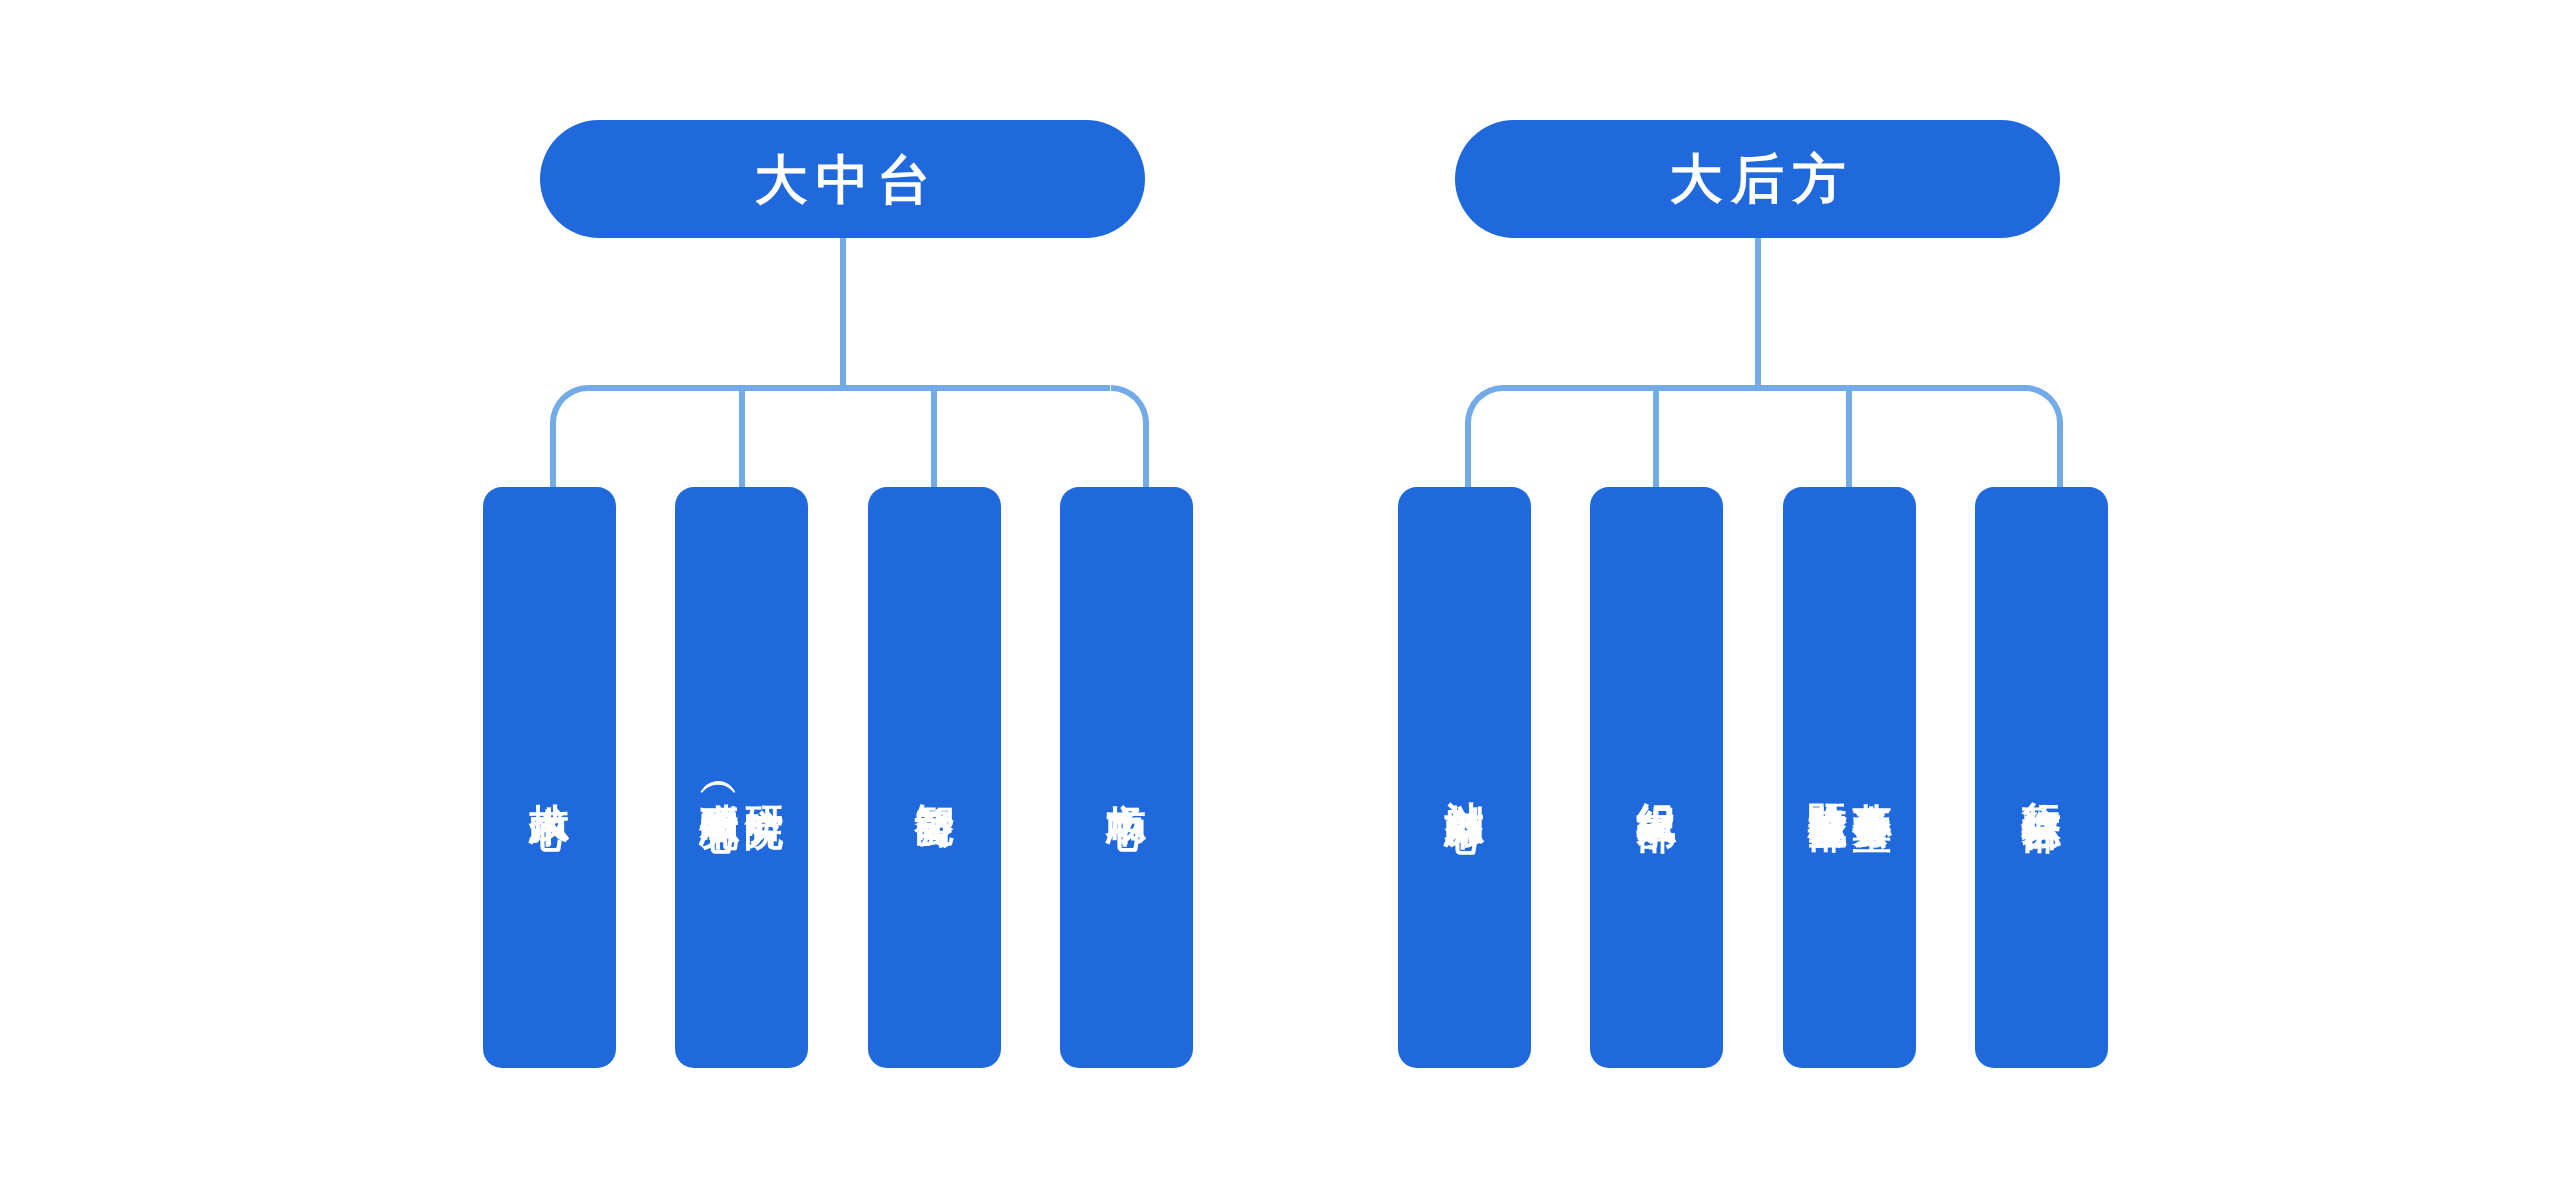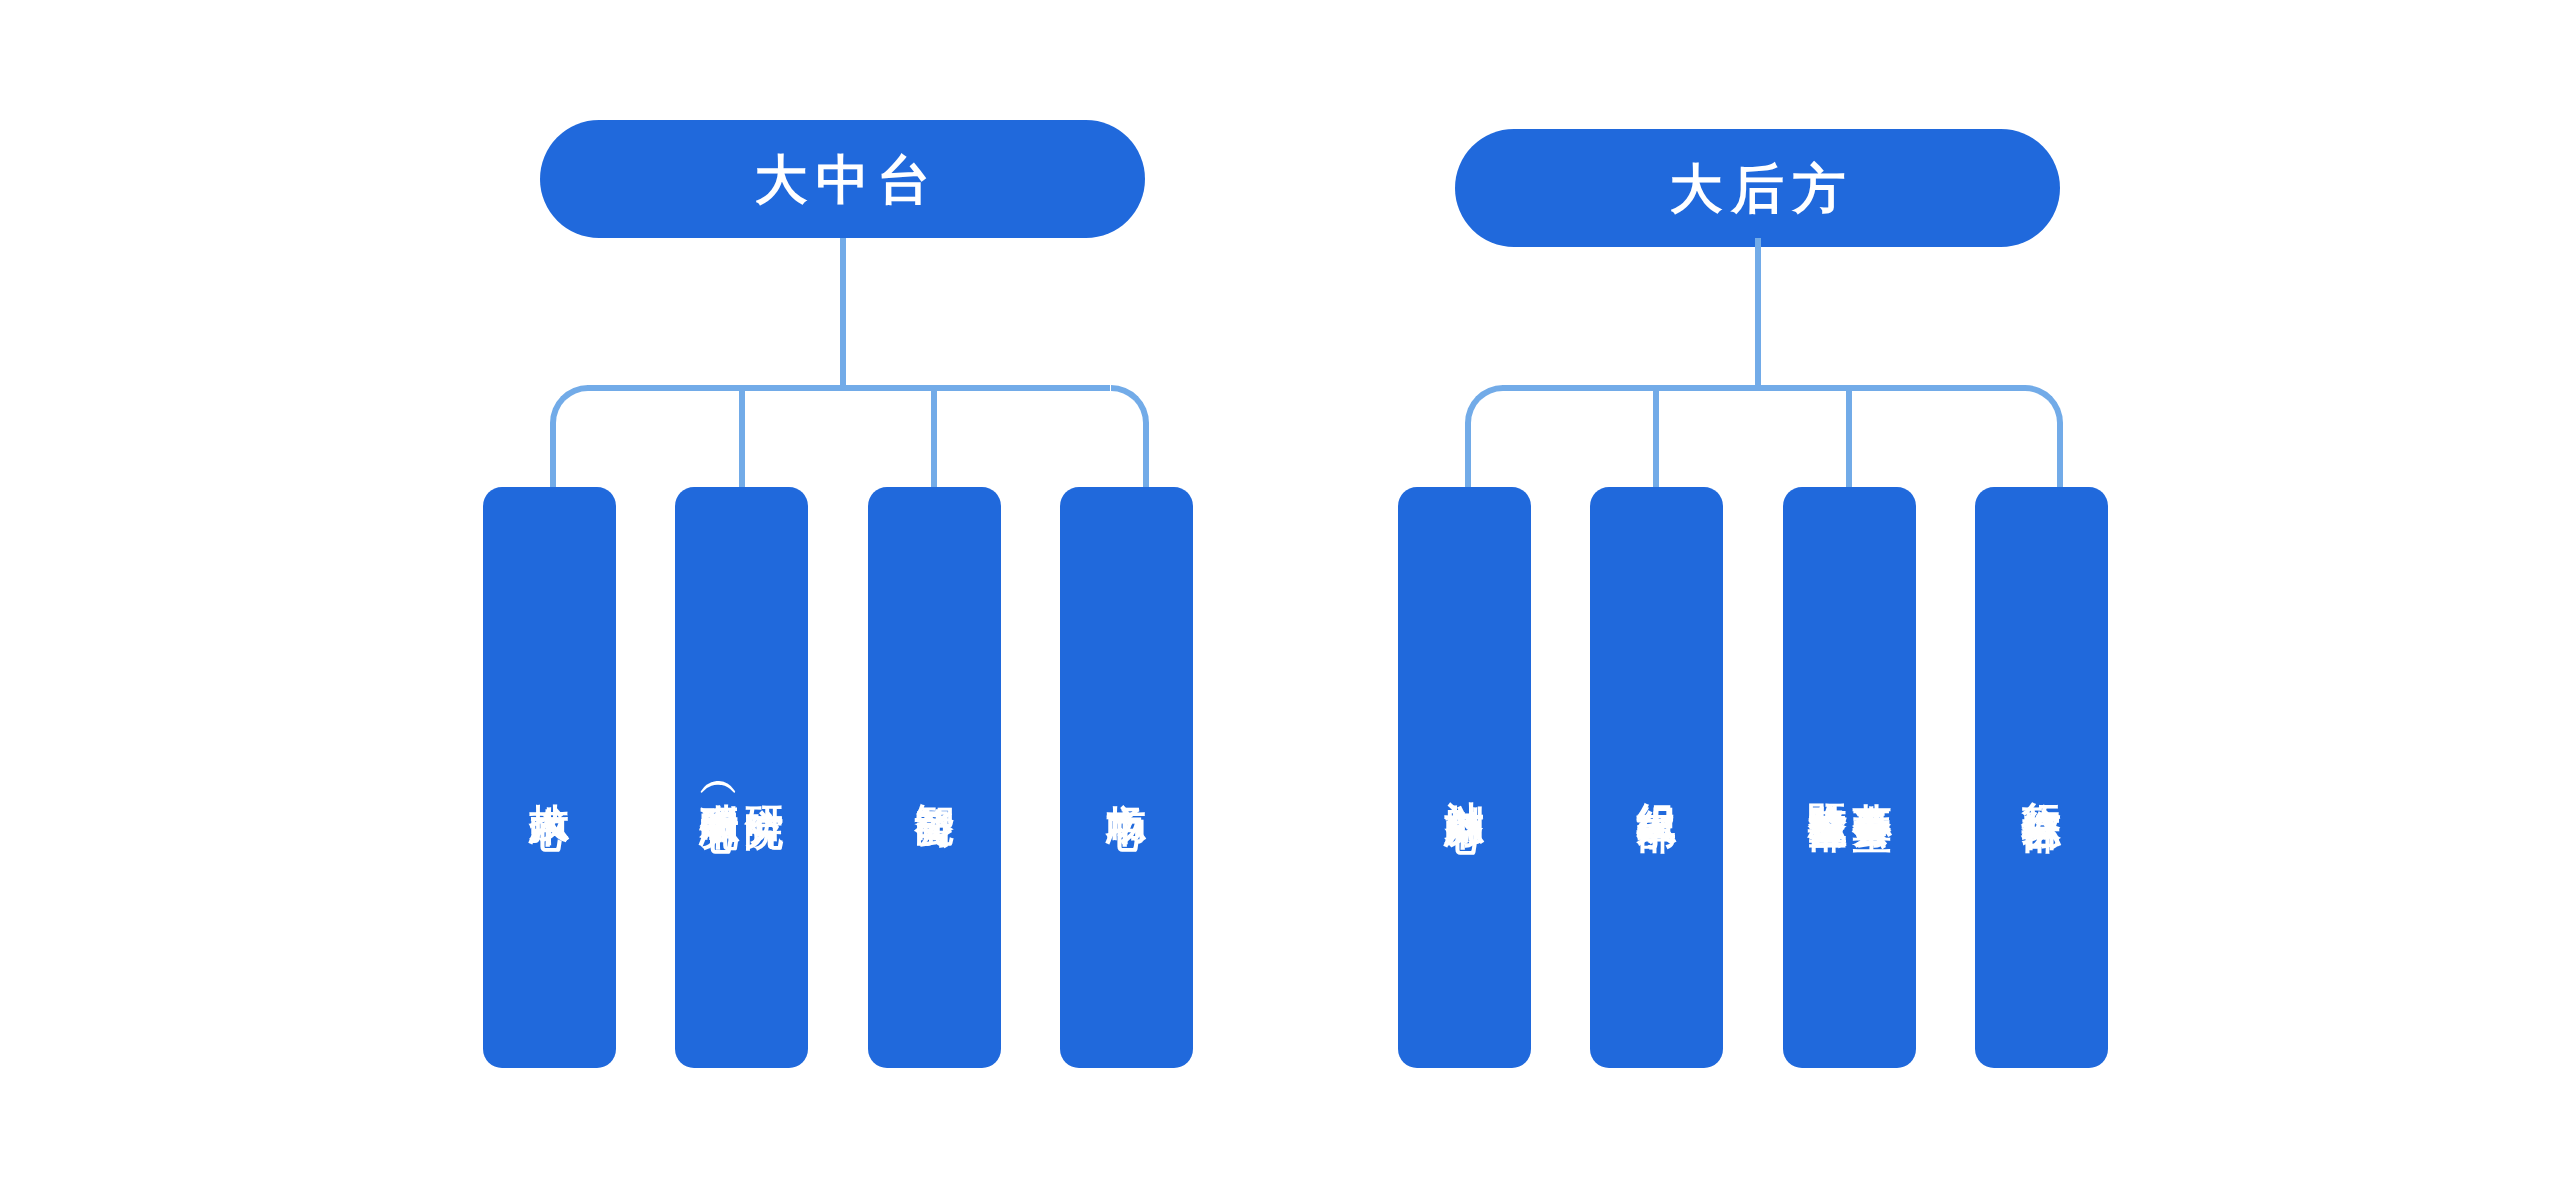--- a/index.html
+++ b/index.html
@@ -145,21 +145,21 @@
       <span class="node-label">智能公司</span>
     </div>
 
     <div class="node" style="left:1060px; top:487px; height:581px;">
       <span class="node-label">市场中心</span>
     </div>
   </div>
 
   <div class="group">
 
-    <div class="pill" style="left:1455px; top:129px; width:605px;">
+    <div class="pill" style="left:1455px; top:120px; width:605px;font-family:Liberation Serif, serif;">
       <span class="pill-label">大后方</span>
     </div>
 
     <div class="conn-stem" style="left:1755px; top:238px; height:147px;"></div>
 
     <div class="conn-bar" style="left:1502px; top:385px; width:523px;"></div>
 
     <div class="conn-elbow left" style="left:1465px; top:385px; width:38px; height:103px;"></div>
     <div class="conn-elbow right" style="left:2025px; top:385px; width:38px; height:103px;"></div>
 

